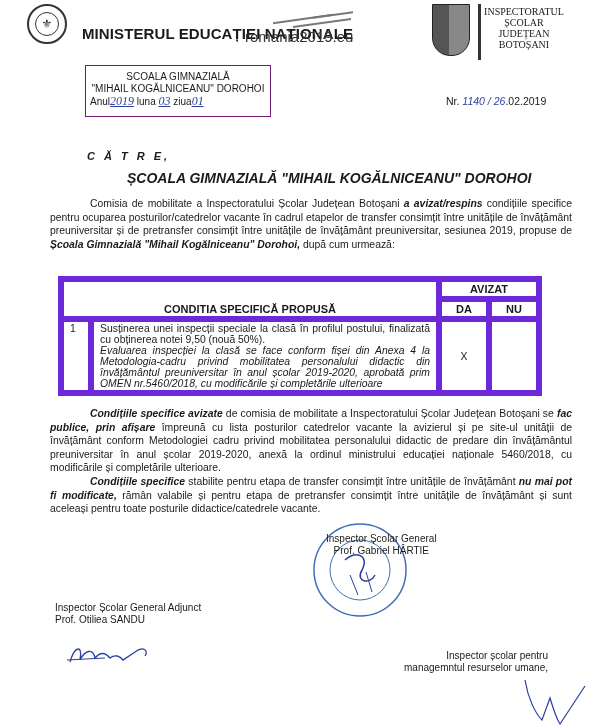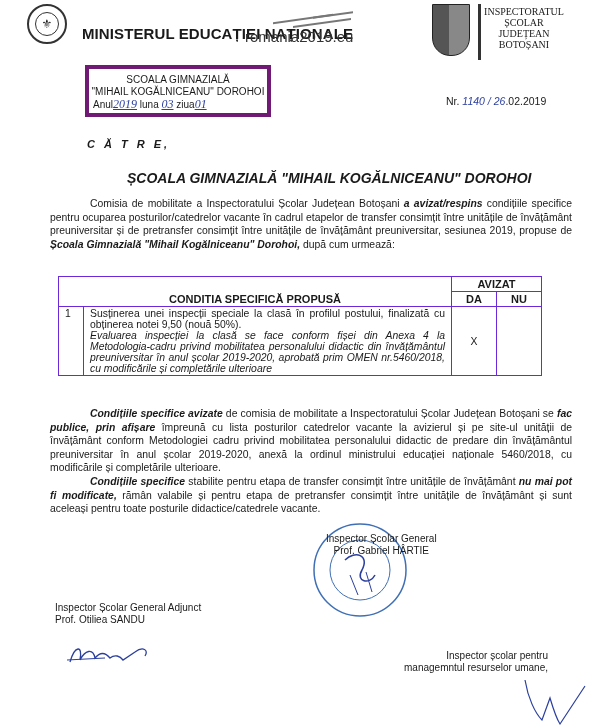--- a/index.html
+++ b/index.html
@@ -10,31 +10,31 @@
   .gov-seal .inner { width:22px; height:22px; border-radius:50%; border:1px solid #333; display:flex; align-items:center; justify-content:center; font-size:12px; }
   .ministry { left:82px; top:25px; font-size:15px; font-weight:bold; letter-spacing:0.1px; }
   .rom-logo { left:245px; top:12px; }
   .rom-logo .stripes { width:80px; height:16px; margin-left:28px; position:relative; }
   .rom-logo .stripes span { position:absolute; height:2px; background:#777; transform:skewY(-8deg); }
   .rom-logo .text { font-size:15px; color:#333; margin-top:0; }
   .crest { left:432px; top:4px; width:36px; height:50px; background:linear-gradient(90deg,#555 0,#555 45%,#888 45%,#888 100%); border-radius:0 0 18px 18px; border:1px solid #222; }
   .crest-bar { left:478px; top:4px; width:3px; height:56px; background:#333; }
   .isj { left:484px; top:6px; font-family:"Liberation Serif", serif; font-size:10px; text-align:center; line-height:11px; width:80px; }
   
-  .stamp { left:85px; top:65px; width:186px; height:52px; border:4px solid #701a75; box-sizing:border-box; font-size:10px; text-align:center; padding-top:5px; line-height:12px; }
+  .stamp { left:85px; top:65px; width:186px; height:52px; border:1px solid #701a75; box-sizing:border-box; font-size:10px; text-align:center; padding-top:5px; line-height:12px; }
   .stamp .row { text-align:left; padding-left:14px; }
   .stamp .hand { color:#2b3f9e; font-family:"Liberation Serif", serif; font-style:italic; font-size:12px; text-decoration:underline; }
   .nr { left:446px; top:95px; font-size:10.5px; }
   .nr .hand { color:#2b3f9e; font-style:italic; }
-  .catre { left:87px; top:138px; font-size:11px; font-weight:bold; font-style:italic; letter-spacing:3px; }
+  .catre { left:87px; top:150px; font-size:11px; font-weight:bold; font-style:italic; letter-spacing:3px; }
   .recipient { left:127px; top:170px; font-size:14px; font-weight:bold; font-style:italic; }
   .para { left:50px; width:522px; font-size:10.4px; line-height:13.5px; text-align:justify; }
   .indent { text-indent:40px; }
   table.cond { position:absolute; left:58px; top:276px; width:484px; border-collapse:collapse; font-size:10.4px; }
-  table.cond td, table.cond th { border:1px solid #6d28d9; padding:1px 6px; vertical-align:top; }
+  table.cond td, table.cond th { border:6px solid #6d28d9; padding:1px 6px; vertical-align:top; }
   table.cond th { font-weight:bold; font-size:11px; }
   .sig-center { left:326px; top:533px; font-size:10px; text-align:center; line-height:12px; }
   .seal { left:300px; top:520px; width:110px; height:100px; }
   .sig-left { left:55px; top:602px; font-size:10px; line-height:12px; }
   .sig-right { left:390px; top:650px; width:158px; font-size:10px; line-height:12px; text-align:right; }
 </style>
 </head>
 <body>
 
 <div class="abs gov-seal">

